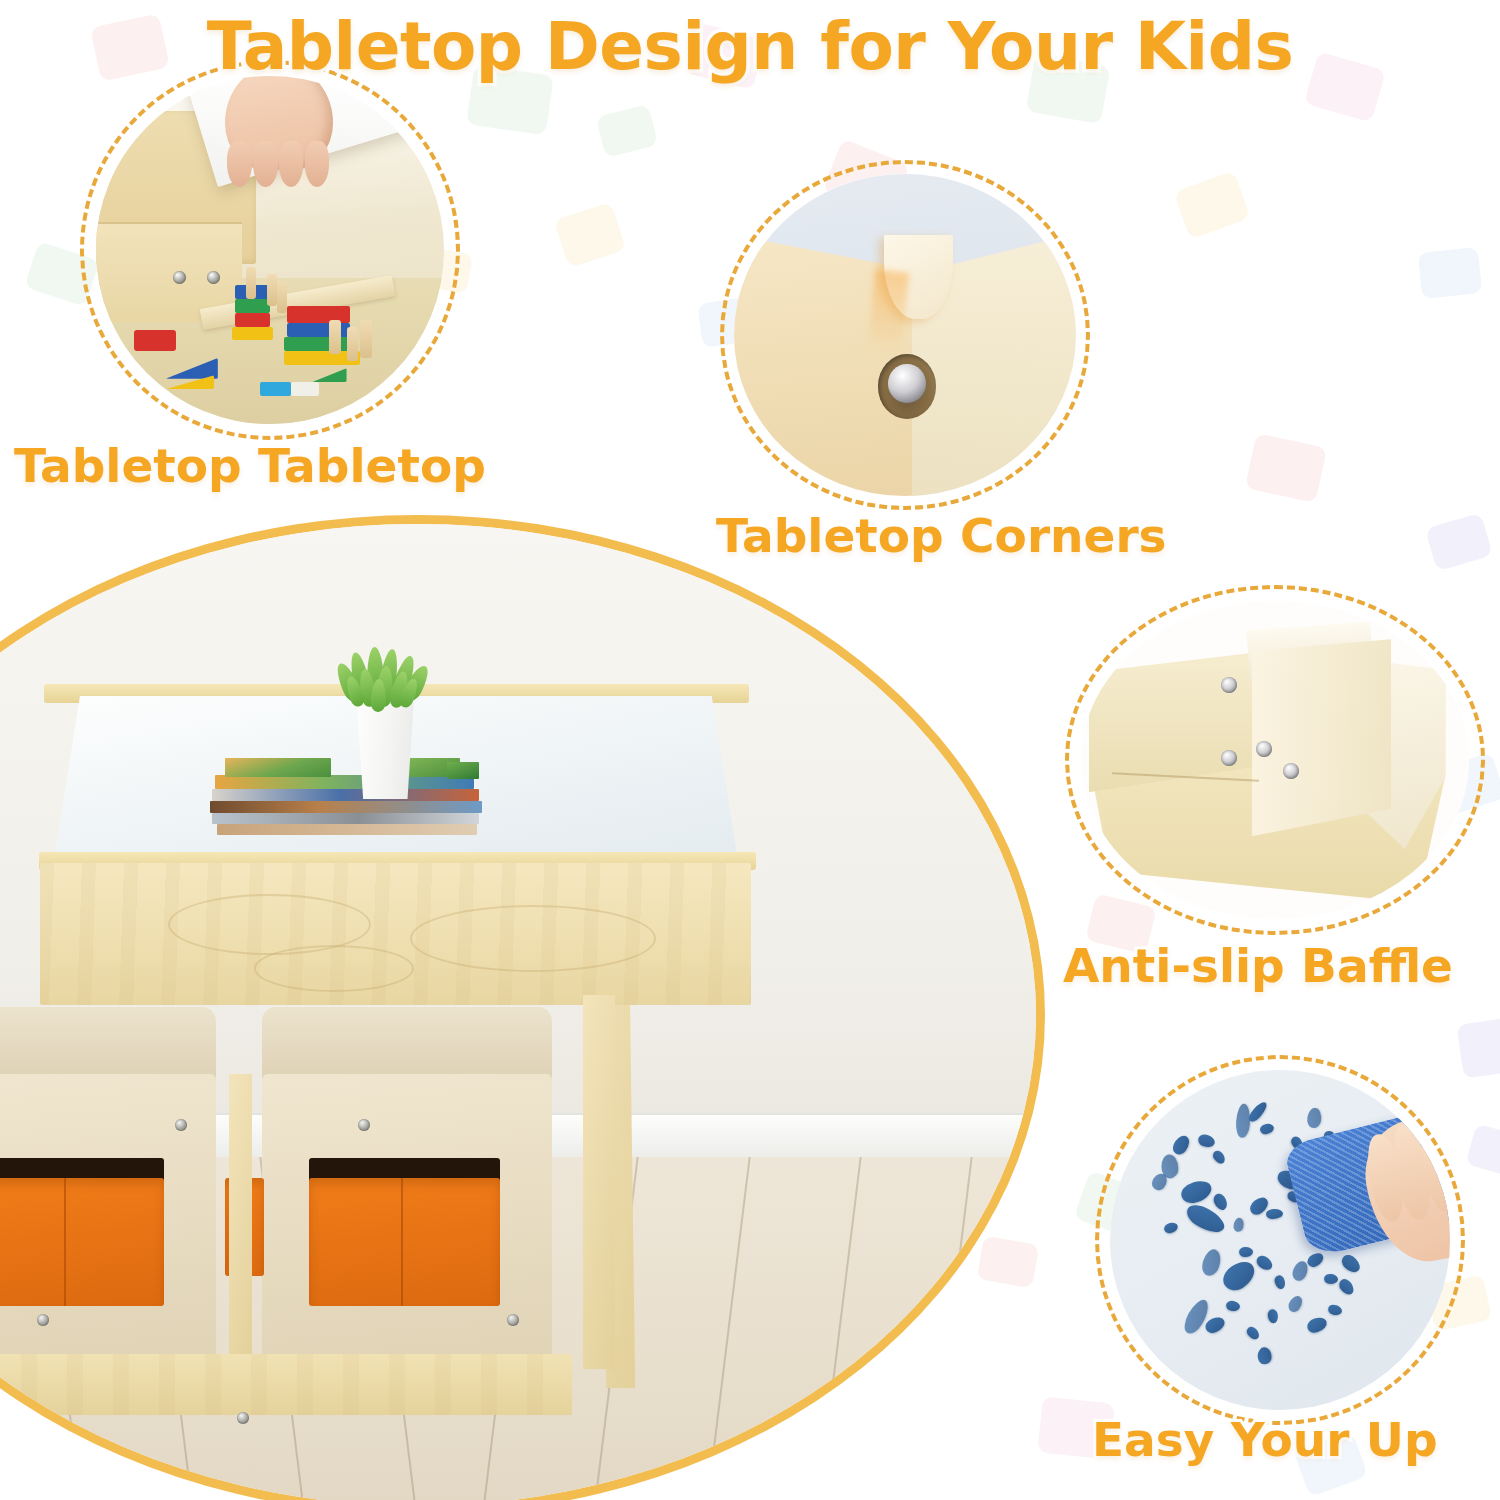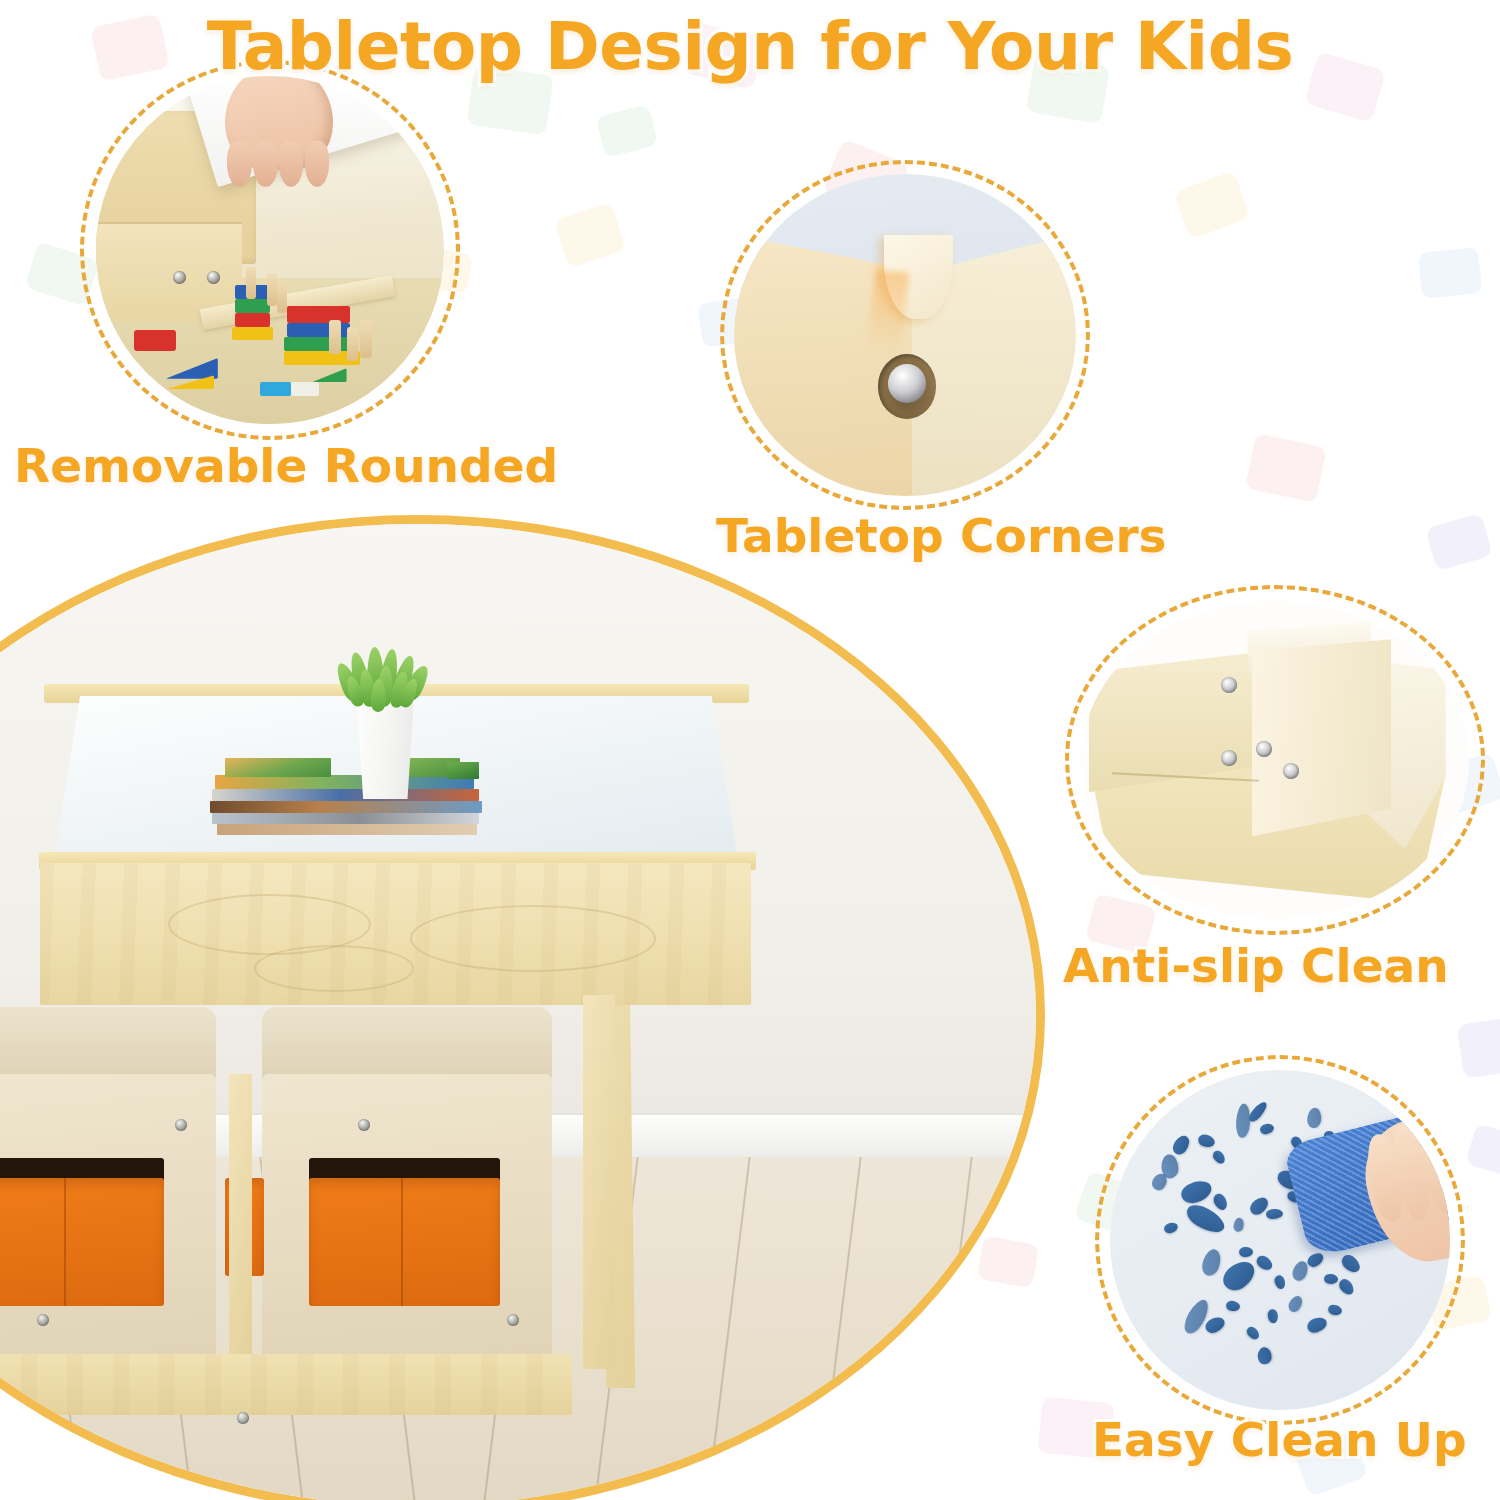--- a/index.html
+++ b/index.html
@@ -292,21 +292,21 @@
       <div class="peg" style="left:76%;top:70%;width:3.4%;height:11%"></div>
       <div class="i1-lid"></div>
       <div class="i1-hand">
         <div class="i1-finger" style="left:2%"></div>
         <div class="i1-finger" style="left:26%"></div>
         <div class="i1-finger" style="left:50%"></div>
         <div class="i1-finger" style="left:74%"></div>
       </div>
     </div>
   </div>
-  <div class="flabel" id="lbl1" style="left:14px;top:438px;font-size:47px;">Removable Rounded</div>
+  <div class="flabel" id="lbl1" style="left:14px;top:438px;font-size:47px;">Tabletop Tabletop</div>
 
   <div class="inset" id="inset2">
     <div class="ring"></div>
     <div class="photo">
       <div class="i2-bg"></div>
       <div class="i2-top"></div>
       <div class="i2-edgeL"></div>
       <div class="i2-edgeR"></div>
       <div class="i2-round"></div>
       <div class="i2-hl"></div>
@@ -325,21 +325,21 @@
       <div class="i3-wave"></div>
       <div class="i3-cap"></div>
       <div class="i3-wallR"></div>
       <div class="i3-seam" style="left:8%;top:55%;width:38%;height:2px;transform:rotate(3deg)"></div>
       <div class="i3-screw" style="left:36%;top:24%"></div>
       <div class="i3-screw" style="left:36%;top:47%"></div>
       <div class="i3-screw" style="left:45%;top:44%"></div>
       <div class="i3-screw" style="left:52%;top:51%"></div>
     </div>
   </div>
-  <div class="flabel" id="lbl3" style="left:1063px;top:938px;font-size:47px;">Anti-slip Clean</div>
+  <div class="flabel" id="lbl3" style="left:1063px;top:938px;font-size:47px;">Anti-slip Baffle</div>
 
   <div class="inset" id="inset4">
     <div class="ring"></div>
     <div class="photo">
       <div class="i4-bg"></div>
       <div id="drops">
           <div class="drop" style="left: 14%; top: 26%; width: 7%; height: 5%; transform: rotate(-90deg); opacity: 0.75;"></div>
           <div class="drop" style="left: 18%; top: 20%; width: 6%; height: 4%; transform: rotate(-53deg);"></div>
           <div class="drop" style="left: 21%; top: 33%; width: 9%; height: 6%; transform: rotate(-16deg);"></div>
           <div class="drop" style="left: 26%; top: 19%; width: 5%; height: 3.5%; transform: rotate(21deg);"></div>
@@ -386,21 +386,21 @@
           <div class="drop" style="left: 66%; top: 41%; width: 4%; height: 3%; transform: rotate(-82deg);"></div>
         </div>
       <div class="i4-cloth"></div>
       <div class="i4-hand">
         <div class="i4-fing" style="left:4%;top:6%;width:26%;height:62%"></div>
         <div class="i4-fing" style="left:28%;top:2%;width:26%;height:68%"></div>
         <div class="i4-fing" style="left:52%;top:6%;width:26%;height:62%"></div>
       </div>
     </div>
   </div>
-  <div class="flabel" id="lbl4" style="left:1092px;top:1412px;font-size:47px;">Easy Clean Up</div>
+  <div class="flabel" id="lbl4" style="left:1092px;top:1412px;font-size:47px;">Easy Your Up</div>
 
   <div id="mainphoto">
     <div class="room">
       <div class="wall"></div>
       <div class="skirt"></div>
       <div class="floor" id="floor">
           <div class="plank" style="left: 21%; transform: skewX(7deg);"></div>
           <div class="plank" style="left: 30%; transform: skewX(7deg);"></div>
           <div class="plank" style="left: 39%; transform: skewX(7deg);"></div>
           <div class="plank" style="left: 48%; transform: skewX(7deg);"></div>

